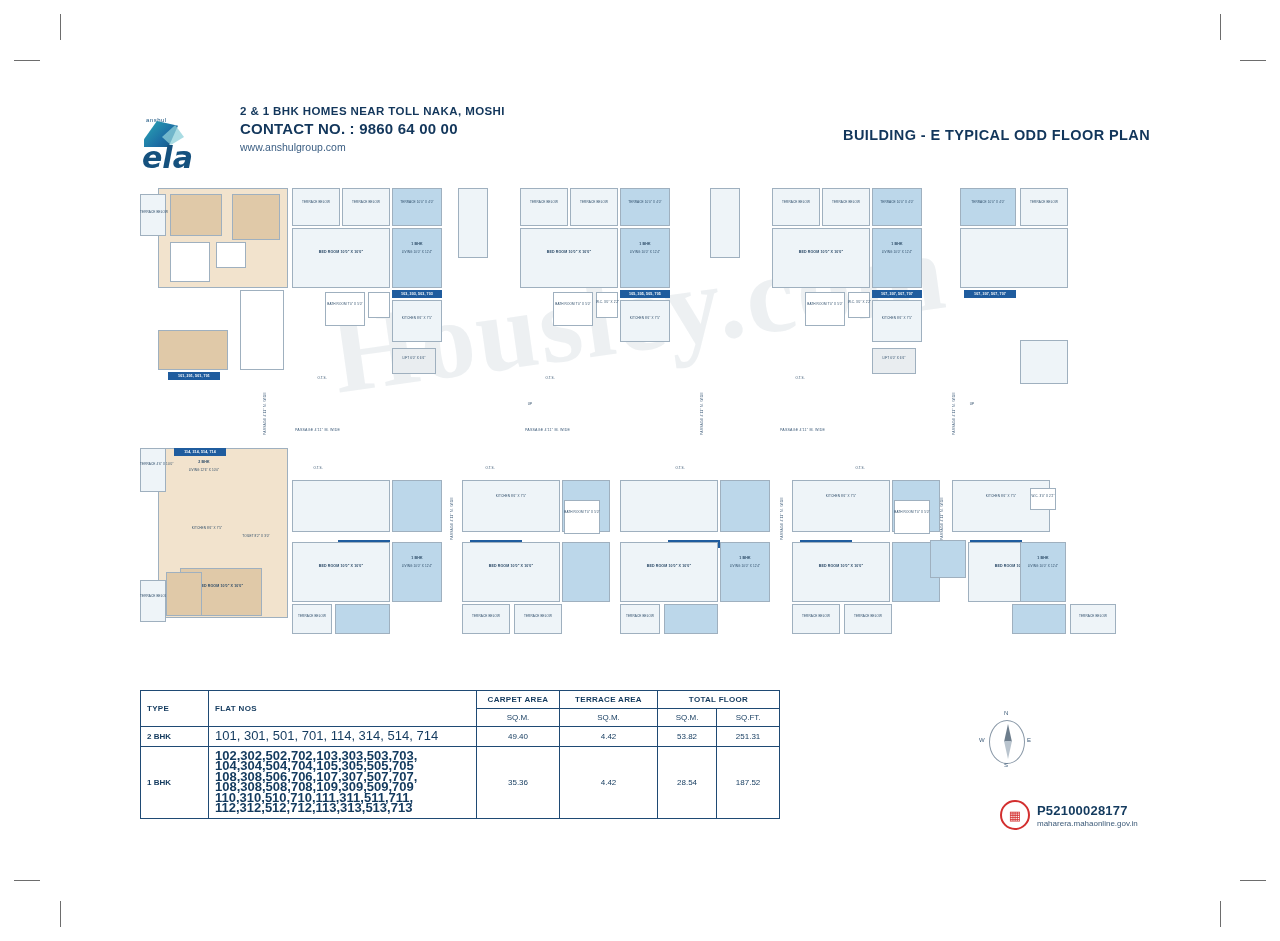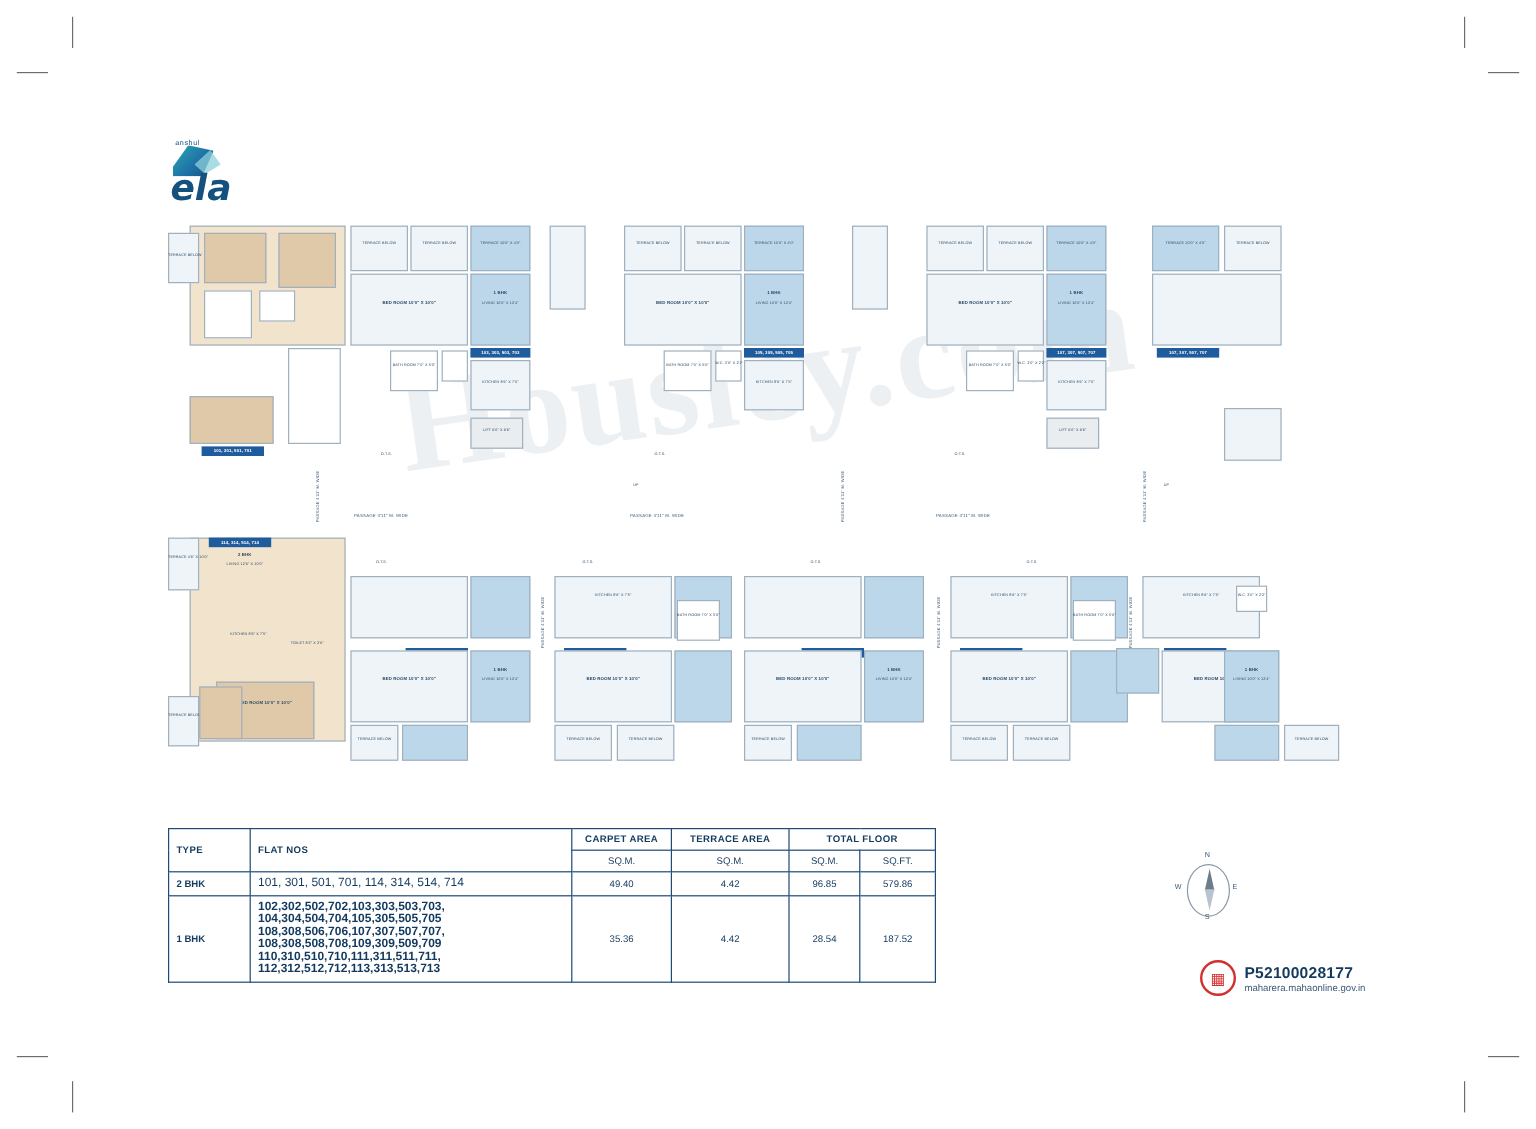--- a/index.html
+++ b/index.html
@@ -73,21 +73,21 @@
     transform-origin:left top;white-space:nowrap;
   }
   .hlbl{position:absolute;font-size:3.6px;color:#3c5a78;letter-spacing:.2px;white-space:nowrap;}
 
   
   .tbl{position:absolute;left:140px;top:690px;width:640px;border-collapse:collapse;}
   .tbl td,.tbl th{border:1px solid #1f4a74;padding:4px 6px;font-size:8px;color:#133a5e;}
   .tbl th{font-weight:bold;letter-spacing:.3px;text-align:left;}
   .tbl .ctr{text-align:center;}
   .tbl .typ{font-weight:bold;}
-  .tbl .flats{font-size:10px;line-height:10.5px;margin-top:40px;}
+  .tbl .flats{font-size:13px;line-height:10.5px;margin-top:40px;}
 
   
   .compass{position:absolute;left:975px;top:710px;width:64px;height:64px;}
   .compass .ring{position:absolute;left:14px;top:10px;width:34px;height:42px;border:1px solid #8a99a8;border-radius:50%;}
   .compass .needle{
     position:absolute;left:29px;top:14px;width:0;height:0;
     border-left:4px solid transparent;border-right:4px solid transparent;border-bottom:18px solid #6d7d8c;
   }
   .compass .needle2{
     position:absolute;left:29px;top:31px;width:0;height:0;
@@ -119,20 +119,26 @@
   <div class="crop h" style="left:14px;top:880px;"></div>
   <div class="crop h" style="left:1240px;top:880px;"></div>
 
   <div class="header">
     <div class="logo">
       <div class="anshul">anshul</div>
       <div class="mark"></div>
       <div class="mark2"></div>
       <div class="word">ela</div>
     </div>
+    <div class="hdr-text">
+      <div class="l1">2 &amp; 1 BHK HOMES NEAR TOLL NAKA, MOSHI</div>
+      <div class="l2">CONTACT NO. : 9860 64 00 00</div>
+      <div class="l3">www.anshulgroup.com</div>
+    </div>
+    <div class="plan-title">BUILDING - E TYPICAL ODD FLOOR PLAN</div>
   </div>
 
   <div class="watermark">Housley.com</div>
 
   <div class="plan">
 
     <div class="rm beige" style="left:18px;top:8px;width:130px;height:100px;"></div>
     <div class="rm beige2" style="left:30px;top:14px;width:52px;height:42px;"></div>
     <div class="rm beige2" style="left:92px;top:14px;width:48px;height:46px;"></div>
     <div class="rm white" style="left:30px;top:62px;width:40px;height:40px;"></div>
@@ -333,22 +339,22 @@
       <td class="ctr">SQ.M.</td>
       <td class="ctr">SQ.M.</td>
       <td class="ctr">SQ.M.</td>
       <td class="ctr">SQ.FT.</td>
     </tr>
     <tr>
       <td class="typ">2 BHK</td>
       <td class="flats">101, 301, 501, 701, 114, 314, 514, 714</td>
       <td class="ctr">49.40</td>
       <td class="ctr">4.42</td>
-      <td class="ctr">96.85</td>
-      <td class="ctr">579.86</td>
+      <td class="ctr">53.82</td>
+      <td class="ctr">251.31</td>
     </tr>
     <tr>
       <td class="typ">1 BHK</td>
       <td class="flats" style="white-space:pre-line;font-weight:bold;">102,302,502,702,103,303,503,703, 104,304,504,704,105,305,505,705
 108,308,506,706,107,307,507,707, 108,308,508,708,109,309,509,709
 110,310,510,710,111,311,511,711, 112,312,512,712,113,313,513,713</td>
       <td class="ctr">35.36</td>
       <td class="ctr">4.42</td>
       <td class="ctr">28.54</td>
       <td class="ctr">187.52</td>

